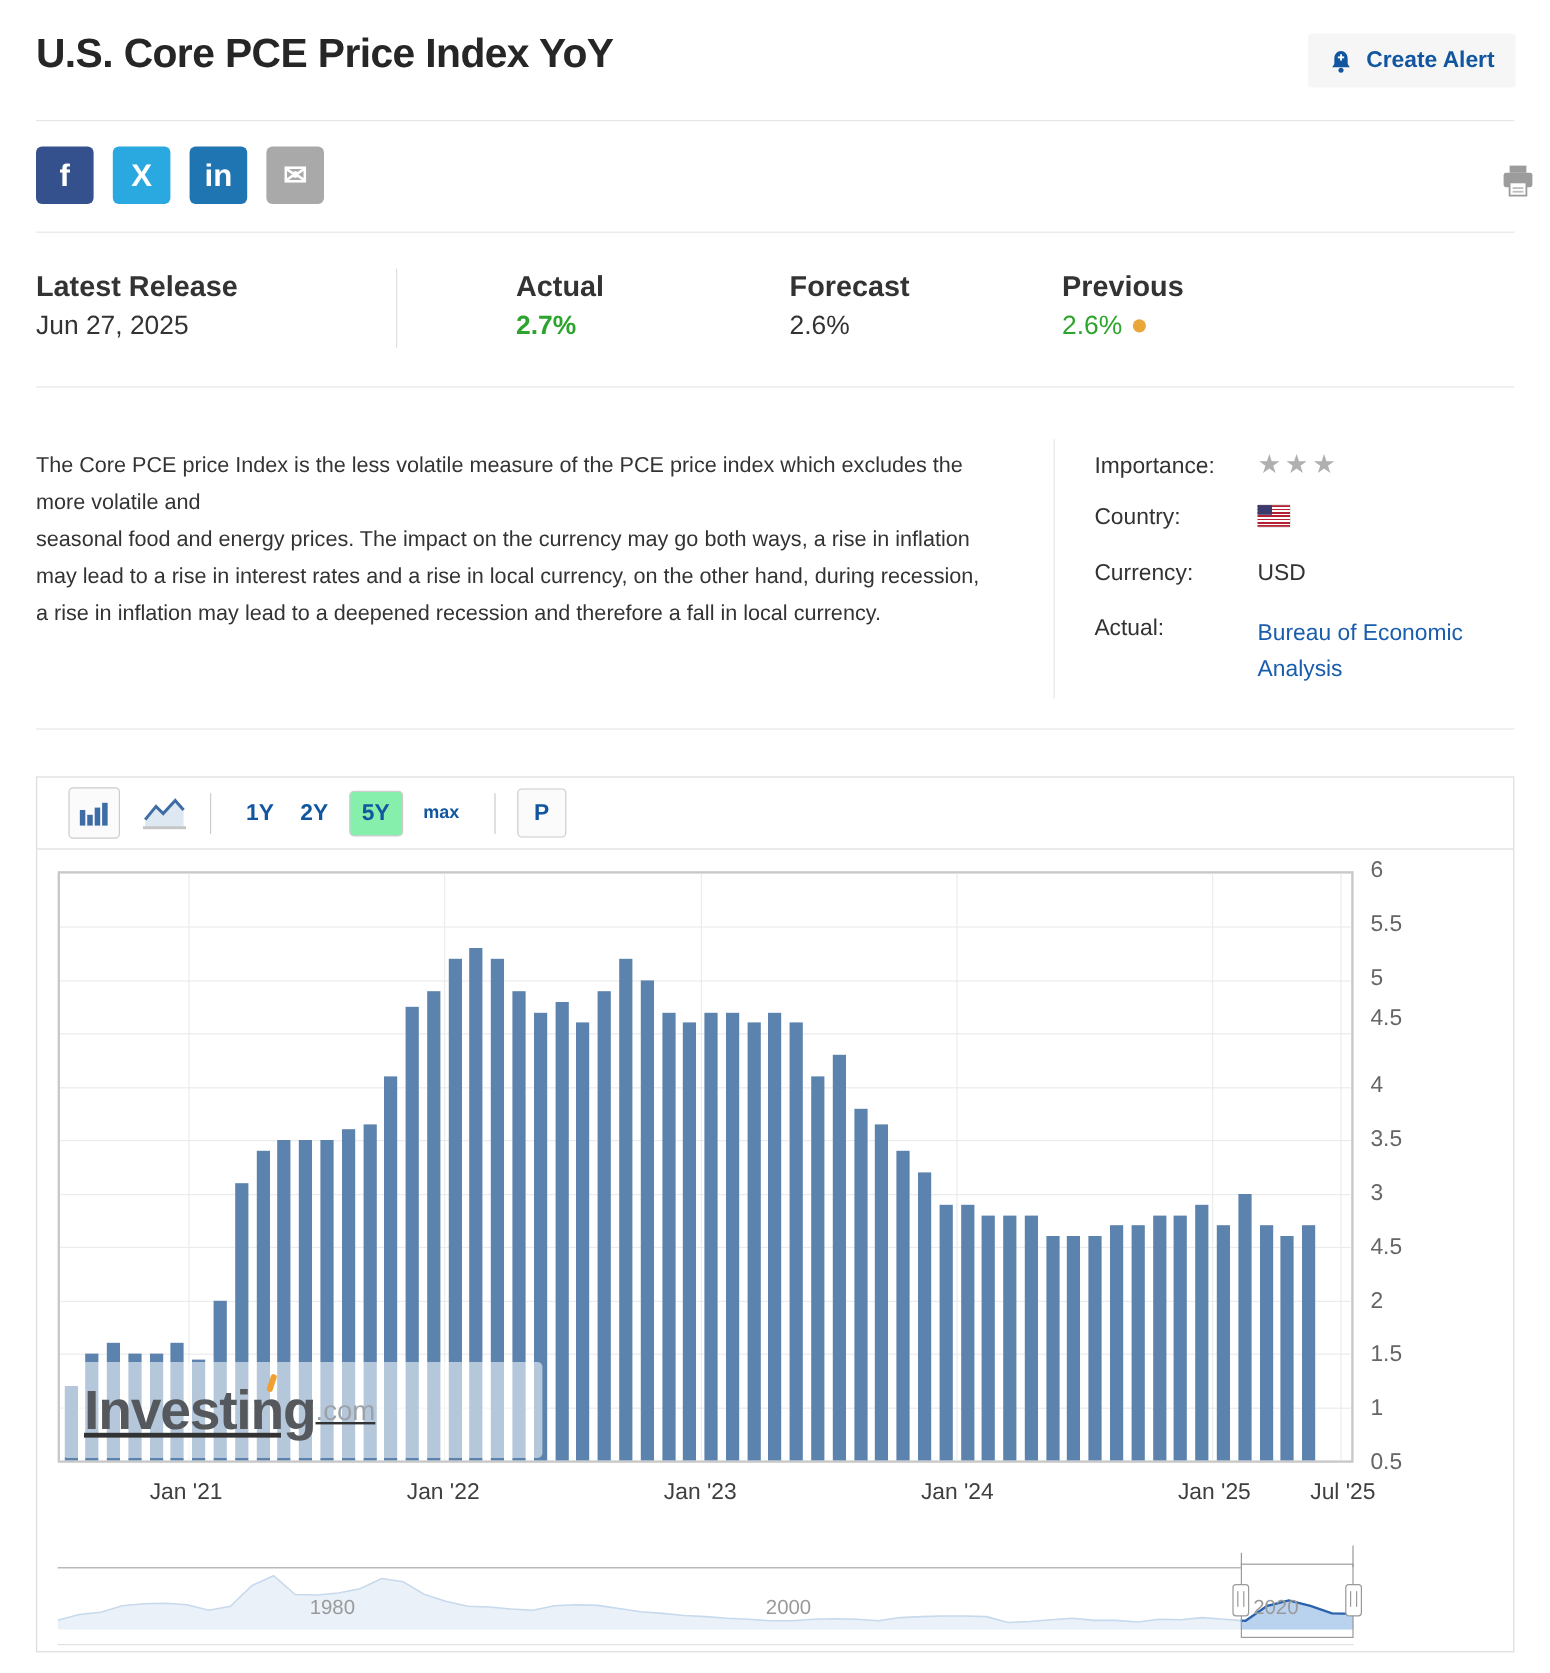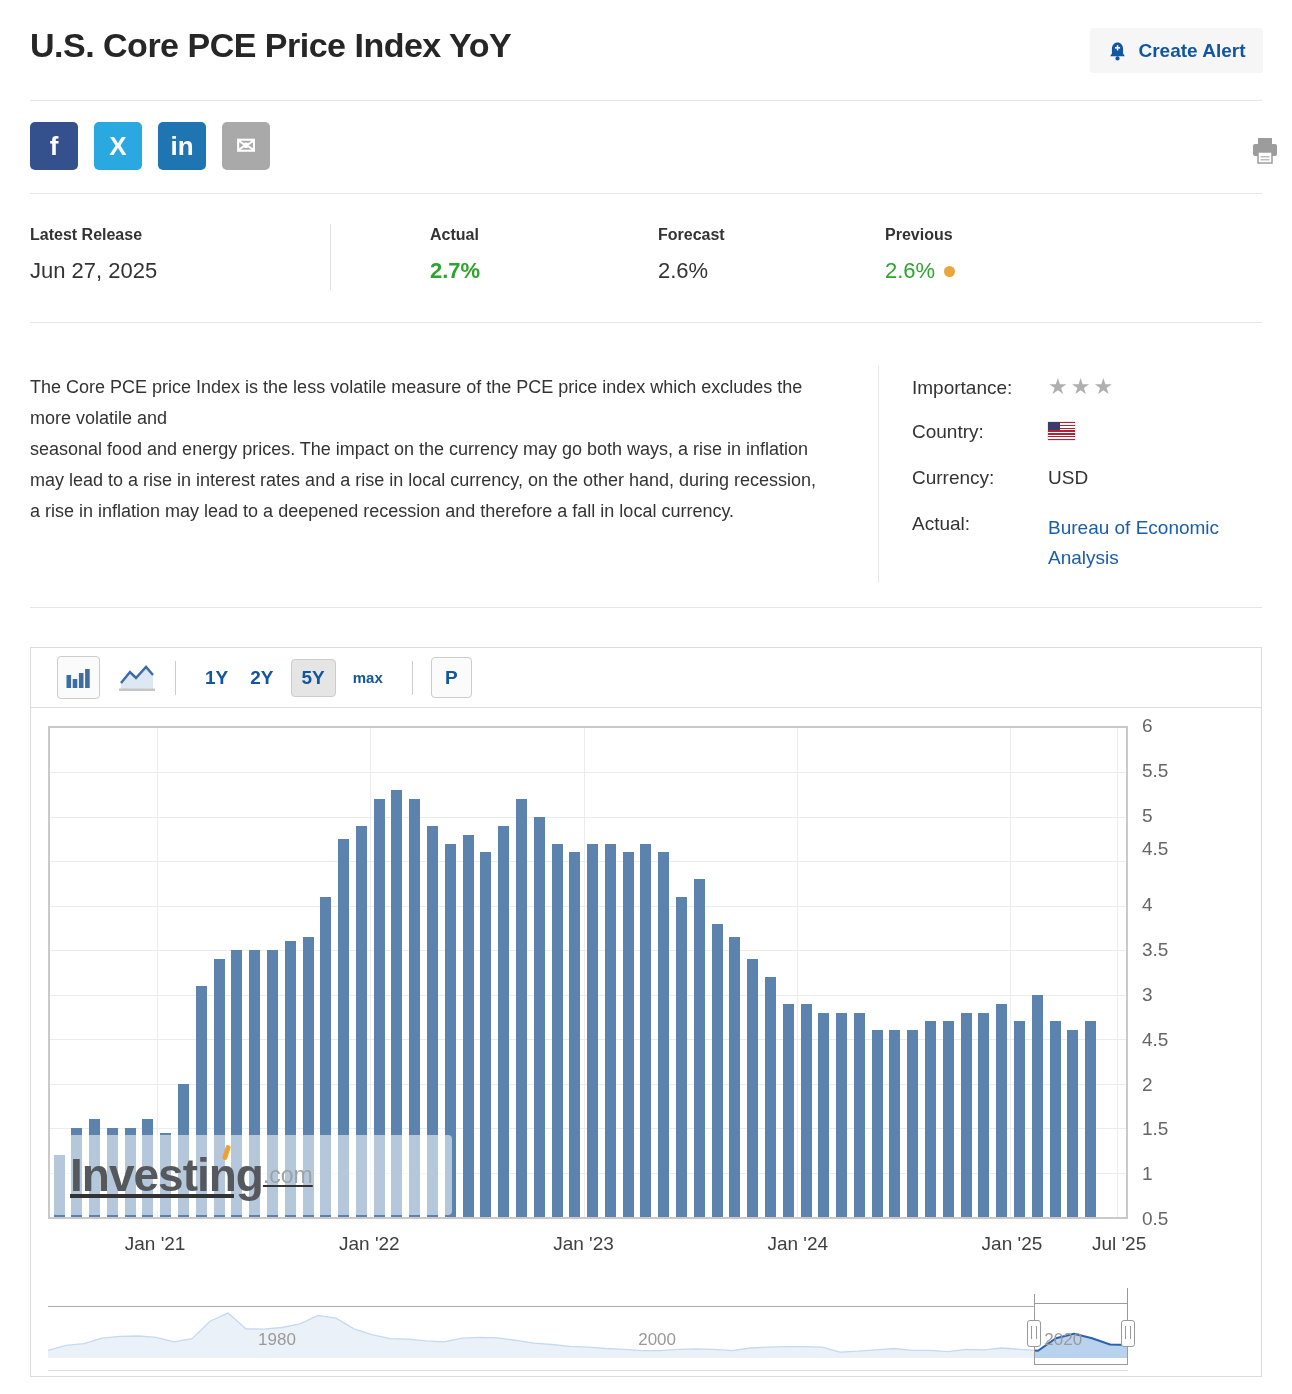--- a/index.html
+++ b/index.html
@@ -8,42 +8,42 @@
   .hr{position:absolute;left:30px;width:1232px;height:1px;background:#e6e6e6;}
   
   #page-title{position:absolute;left:30px;top:26px;font-size:34px;font-weight:bold;color:#262626;letter-spacing:-0.5px;}
   #create-alert{position:absolute;left:1090px;top:28px;width:173px;height:45px;background:#f6f6f6;border-radius:3px;display:flex;align-items:center;justify-content:center;gap:10px;cursor:pointer;}
   #create-alert span{color:#1256a0;font-size:19px;font-weight:bold;}
   
   #share-row{position:absolute;left:30px;top:122px;display:flex;gap:16px;}
   .share-btn{width:48px;height:48px;border-radius:5px;display:flex;align-items:center;justify-content:center;color:#fff;font-size:26px;font-weight:bold;cursor:pointer;}
   #print-btn{position:absolute;left:1250px;top:136px;cursor:pointer;}
   
-  .rel-label{position:absolute;font-size:16px;font-weight:bold;color:#333;}
+  .rel-label{position:absolute;font-size:24px;font-weight:bold;color:#333;}
   .rel-value{position:absolute;font-size:22px;color:#333;}
   #vdiv-release{position:absolute;left:330px;top:224px;width:1px;height:66px;background:#e0e0e0;}
   .green{font-weight:bold;}
   #revised-dot{display:inline-block;width:11px;height:11px;border-radius:50%;margin-left:9px;vertical-align:1px;}
   
   #description{position:absolute;left:30px;top:372px;width:792px;font-size:18px;line-height:31px;color:#333;white-space:pre-line;}
   #vdiv-desc{position:absolute;left:878px;top:366px;width:1px;height:216px;background:#e6e6e6;}
   .info-row{position:absolute;left:912px;font-size:19px;color:#333;}
   .info-label{display:inline-block;width:136px;}
   #importance-stars{color:#b0b0b0;font-size:22px;letter-spacing:3px;}
   #us-flag{display:inline-block;width:27px;height:18px;vertical-align:-2px;background:repeating-linear-gradient(180deg,#b22234 0 1.39px,#fff 1.39px 2.78px);position:relative;box-shadow:0 0 1px rgba(0,0,0,.45);}
   #us-flag::after{content:"";position:absolute;left:0;top:0;width:11.5px;height:7.6px;background:#3c3b6e;}
   #source-link{display:inline-block;vertical-align:top;width:215px;color:#1a5dad;line-height:30px;cursor:pointer;}
   
   #widget{position:absolute;left:30px;top:647px;width:1232px;height:730px;border:1px solid #dcdcdc;box-sizing:border-box;background:#fff;}
   #toolbar{position:absolute;left:0;top:0;right:0;height:60px;border-bottom:1px solid #dcdcdc;display:flex;align-items:center;padding-left:26px;box-sizing:border-box;}
   .tool-btn{width:41px;height:41px;border:1px solid #ccc;border-radius:4px;background:#fbfbfb;display:flex;align-items:center;justify-content:center;cursor:pointer;}
   .tool-plain{width:41px;height:41px;display:flex;align-items:center;justify-content:center;cursor:pointer;margin-left:16px;}
   .tb-sep{width:1px;height:34px;background:#ccc;margin:0 18px;}
   .range{color:#1256a0;font-weight:bold;font-size:19px;margin:0 11px;cursor:pointer;}
-  .range.selected{border:1px solid #ccc;border-radius:4px;background:#e5e5e5;padding:7px 10px;margin:4px 6px;}
+  .range.selected{border:1px solid #ccc;border-radius:4px;background:#86efac;padding:7px 10px;margin:4px 6px;}
   .range.max{font-size:15px;}
   .p-btn{width:39px;height:39px;border:1px solid #ccc;border-radius:4px;background:#fbfbfb;color:#1256a0;font-weight:bold;font-size:19px;display:flex;align-items:center;justify-content:center;cursor:pointer;}
   
   #plot{position:absolute;left:17px;top:78px;width:1080px;height:493px;border:2px solid #c9c9c9;box-sizing:border-box;background:#fff;}
   .grid-h{position:absolute;left:0;right:0;height:1px;background:#ececec;}
   .grid-v{position:absolute;top:0;bottom:0;width:1px;background:#ececec;}
   .bar{position:absolute;bottom:0;}
   #y-labels span{position:absolute;font-size:19px;color:#666;transform:translateY(-50%);white-space:nowrap;}
   #x-labels span{position:absolute;font-size:19px;color:#3f3f3f;transform:translateX(-50%);white-space:nowrap;}
   

